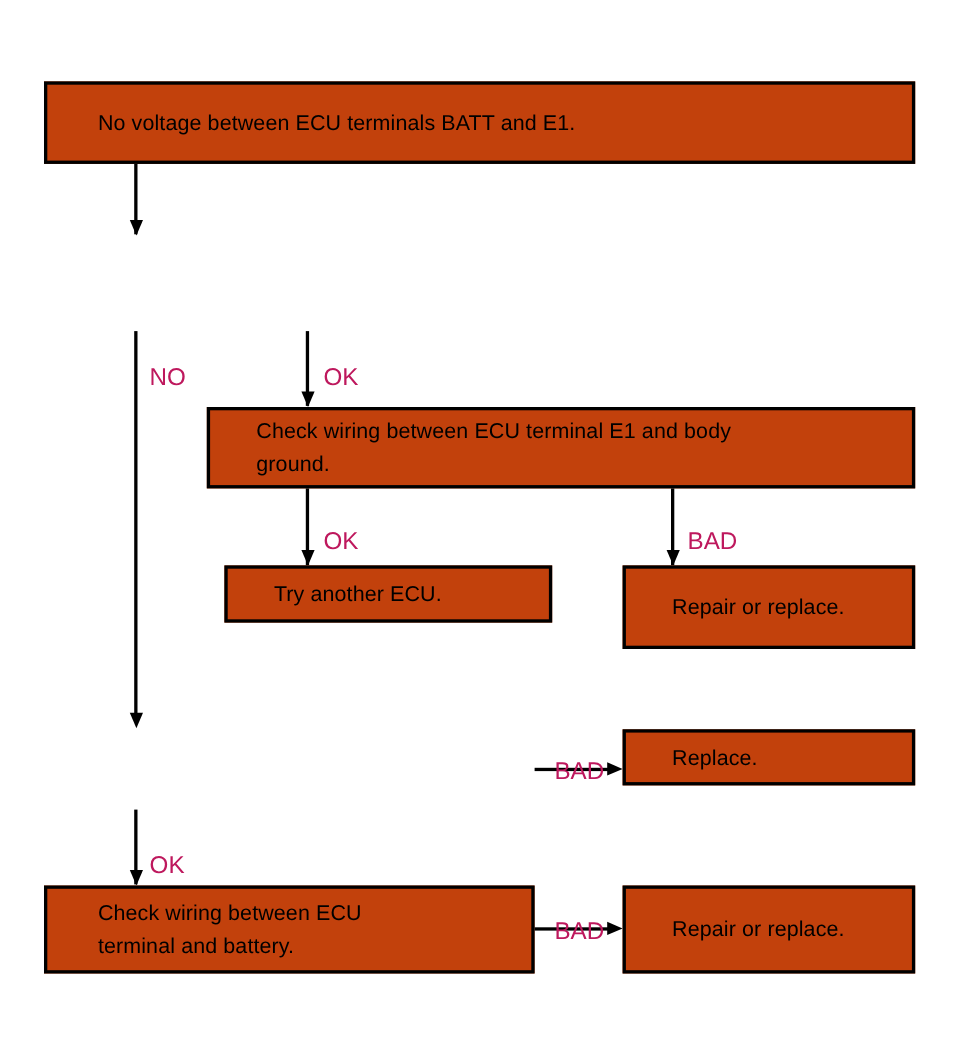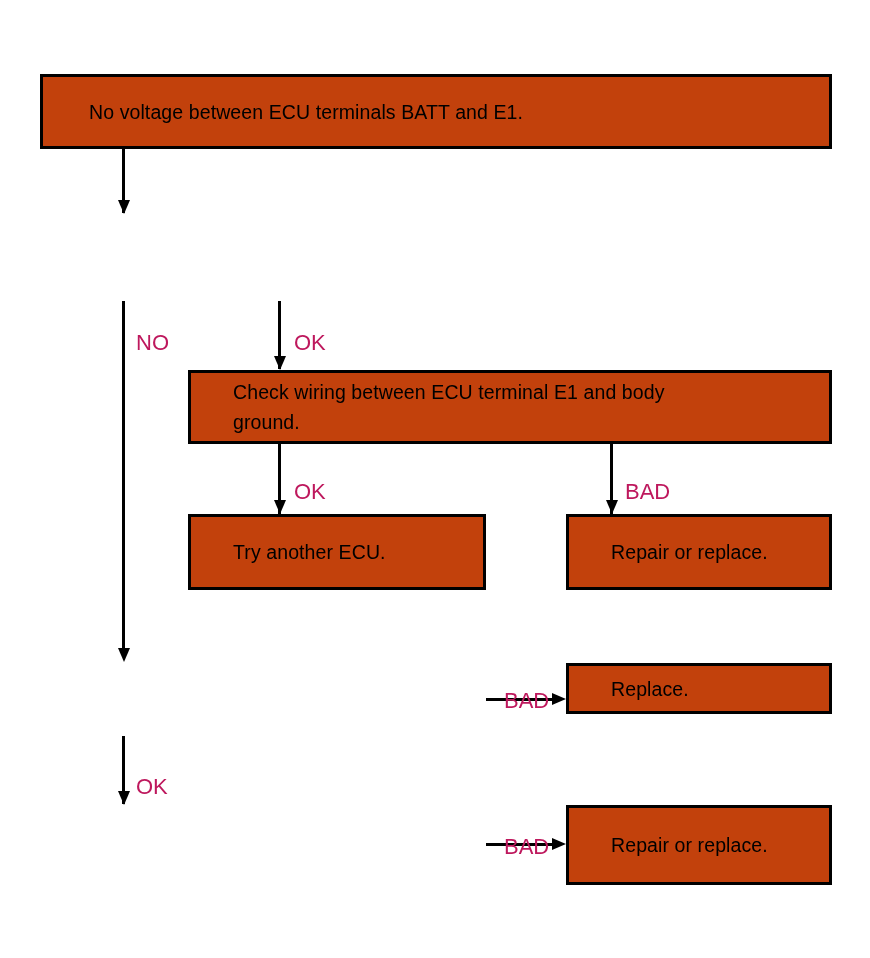--- a/index.html
+++ b/index.html
@@ -103,41 +103,45 @@
   </div>
 
   <div class="vline" style="left:278px; top:444px; height:70px;"></div>
   <div class="arrowhead-down" style="left:273.5px; top:500px;"></div>
   <div class="edge-label" style="left:294px; top:462px;">OK</div>
 
   <div class="vline" style="left:610px; top:444px; height:70px;"></div>
   <div class="arrowhead-down" style="left:605.5px; top:500px;"></div>
   <div class="edge-label" style="left:625px; top:462px;">BAD</div>
 
-  <div class="node" style="left:188px; top:514px; width:298px; height:76px;">
+  <div class="node" style="left:204px; top:514px; width:298px; height:52px;">
     <span class="node-text tight">Try another ECU.</span>
   </div>
 
   <div class="node" style="left:566px; top:514px; width:266px; height:76px;">
     <span class="node-text tight">Repair or replace.</span>
   </div>
 
 
   <div class="hline" style="left:486px; top:698px; width:72px;"></div>
   <div class="arrowhead-right" style="left:552px; top:693px;"></div>
   <div class="edge-label" style="left:504px; top:671px;">BAD</div>
 
   <div class="node" style="left:566px; top:663px; width:266px; height:51px;">
     <span class="node-text tight">Replace.</span>
   </div>
 
   <div class="vline" style="left:122px; top:736px; height:68px;"></div>
   <div class="arrowhead-down" style="left:117.5px; top:791px;"></div>
   <div class="edge-label" style="left:136px; top:757px;">OK</div>
 
+  <div class="node" style="left:40px; top:805px; width:446px; height:80px;">
+    <span class="node-text">Check wiring between ECU
+terminal and battery.</span>
+  </div>
 
   <div class="hline" style="left:486px; top:843px; width:72px;"></div>
   <div class="arrowhead-right" style="left:552px; top:838px;"></div>
   <div class="edge-label" style="left:504px; top:817px;">BAD</div>
 
   <div class="node" style="left:566px; top:805px; width:266px; height:80px;">
     <span class="node-text tight">Repair or replace.</span>
   </div>
 
 </div>

